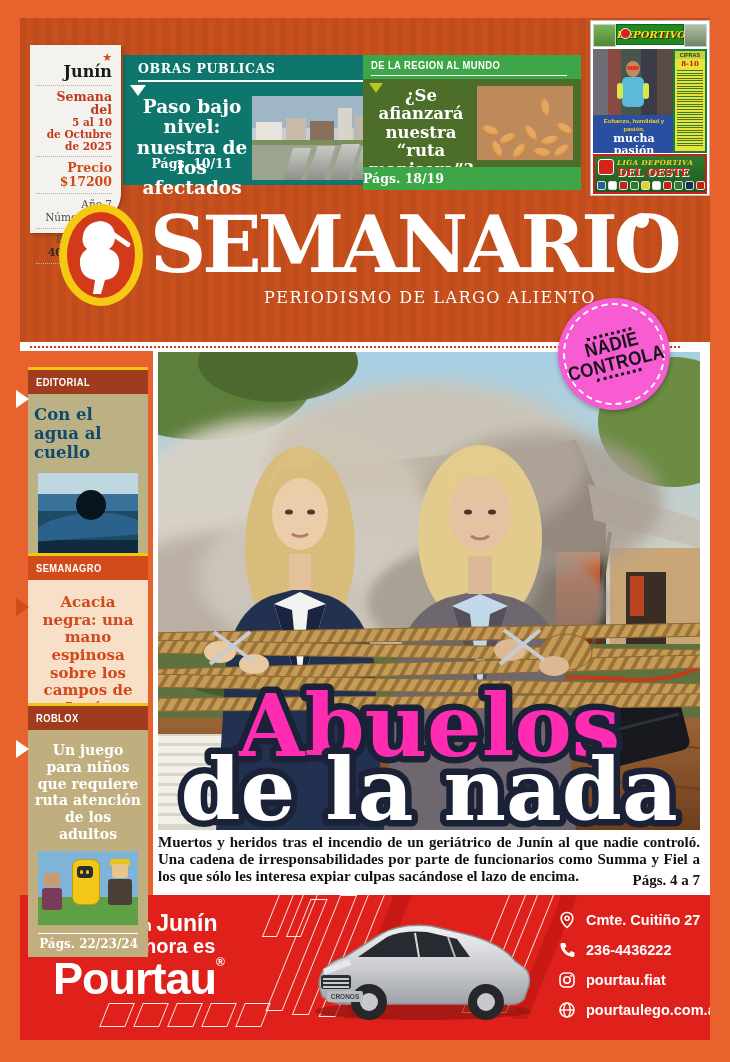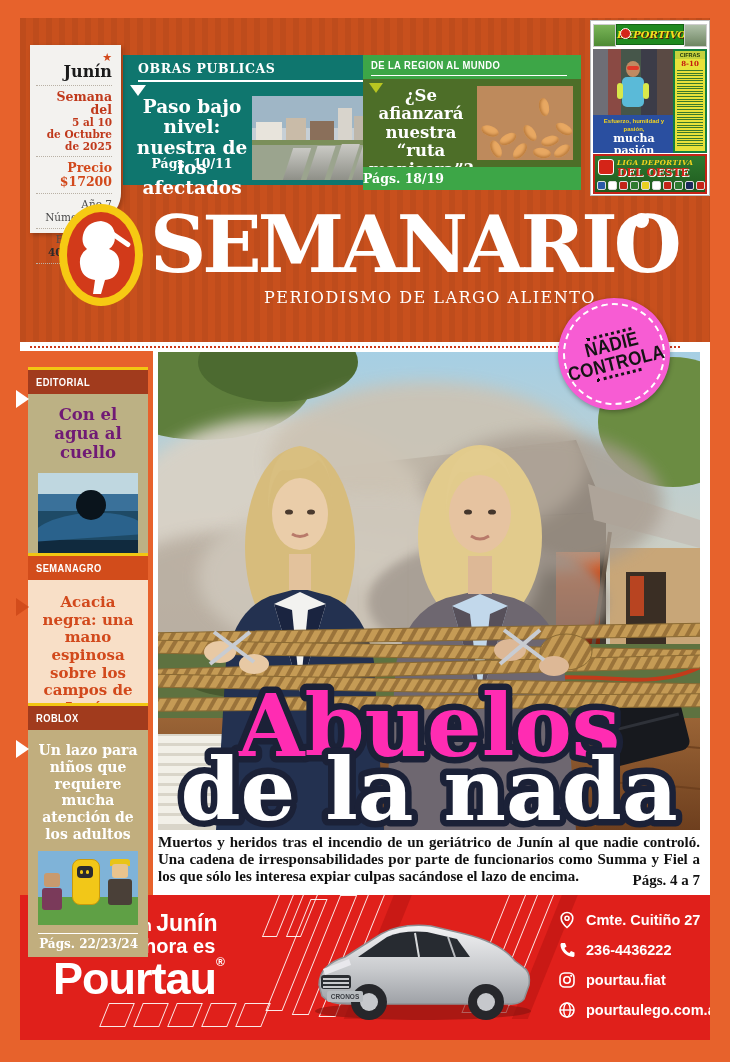--- a/index.html
+++ b/index.html
@@ -100,21 +100,21 @@
   .sbox .topline{height:3px;background:#F2C712;}
   .sbox .hdr{height:24px;color:#fff;font-family:"Liberation Sans",sans-serif;font-weight:bold;font-size:11px;line-height:24px;padding-left:8px;}
   .sbox .hdr span{display:inline-block;transform:scaleX(.85);transform-origin:left;letter-spacing:.5px;}
   .hdr-darkred{background:#A13B1D;}
   .hdr-orange{background:#D24C1B;}
   .sbox .body{padding:8px 6px 6px;}
   .pointer{position:absolute;left:16px;width:0;height:0;border-top:9px solid transparent;border-bottom:9px solid transparent;z-index:4;}
   .pointer.white{border-left:13px solid #fff;}
   .pointer.orange{border-left:13px solid #D24C1B;}
   .ed-box{top:352px;background:#BCB184;margin-top:15px;}
-  .ed-head{color:#701a75;font-weight:bold;font-size:16.5px;line-height:1.15;text-align:center;margin:4px 0 10px;}
+  .ed-head{color:#0c4a6e;font-weight:bold;font-size:16.5px;line-height:1.15;margin:4px 0 10px;}
   .ed-photo{margin:0 4px;height:96px;overflow:hidden;position:relative;
     background:linear-gradient(#BFD7E0 0 22%,#3A719A 22% 40%,#1E4A66 40% 70%,#102A3E 70% 100%);}
   .ed-head-sil{position:absolute;left:38%;top:18%;width:30px;height:30px;border-radius:50%;background:#0A141C;}
   .ed-wave{position:absolute;left:-10%;top:42%;width:120%;height:26%;background:#2A628C;border-radius:50% 50% 0 0/100% 100% 0 0;transform:rotate(-4deg);}
   .sbox .rule{border-top:1.5px solid #fff;margin:8px 4px 3px;}
   .sbox .pages{color:#fff;font-weight:bold;font-size:12px;text-align:right;padding-right:4px;}
   .sg-box{top:553px;background:#F8DFC7;}
   .sg-head{color:#D2491C;font-weight:bold;font-size:15px;line-height:1.18;text-align:center;margin:6px 0 8px;}
   .sg-rule{border-top:1.5px dotted #C9B8A4;margin:6px 4px 3px;}
   .sg-pages{color:#C23A1C;font-weight:bold;font-size:12px;text-align:right;padding-right:4px;}
@@ -300,21 +300,21 @@
     <div class="sg-rule"></div>
     <div class="sg-pages">Págs. 20/21</div>
   </div>
 </div>
 <div class="pointer orange" style="top:598px;"></div>
 
 <div class="sbox rb-box">
   <div class="topline"></div>
   <div class="hdr hdr-darkred"><span>ROBLOX</span></div>
   <div class="body">
-    <div class="rb-head">Un lazo para niños que requiere mucha atención de los adultos</div>
+    <div class="rb-head">Un juego para niños que requiere ruta atención de los adultos</div>
     <div class="rb-photo">
       <div class="rb-fig" style="left:4px;top:22px;">
         <div class="rb-headc" style="background:#C89A6E;"></div>
         <div class="rb-torso" style="background:#7A3A5A;width:20px;height:22px;"></div>
       </div>
       <div class="rb-bot">
         <div class="rb-face">
             <div class="rb-eye" style="left:3px;"></div>
             <div class="rb-eye" style="left:9px;"></div>
           </div>

